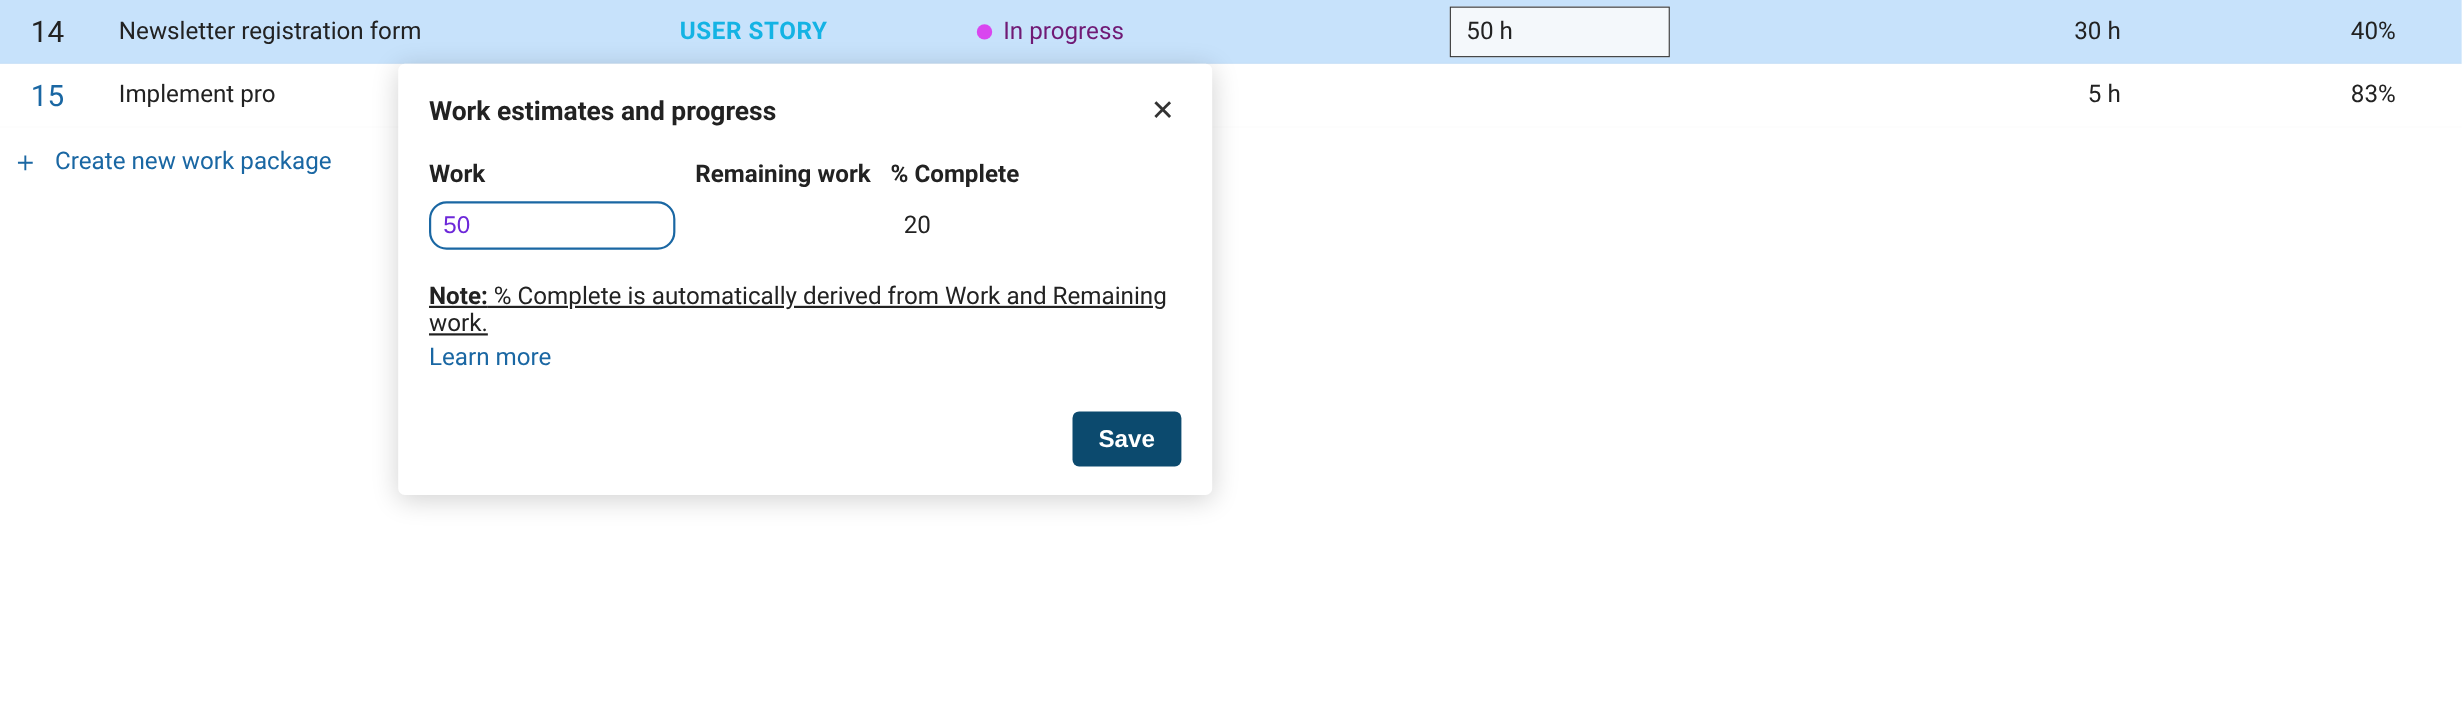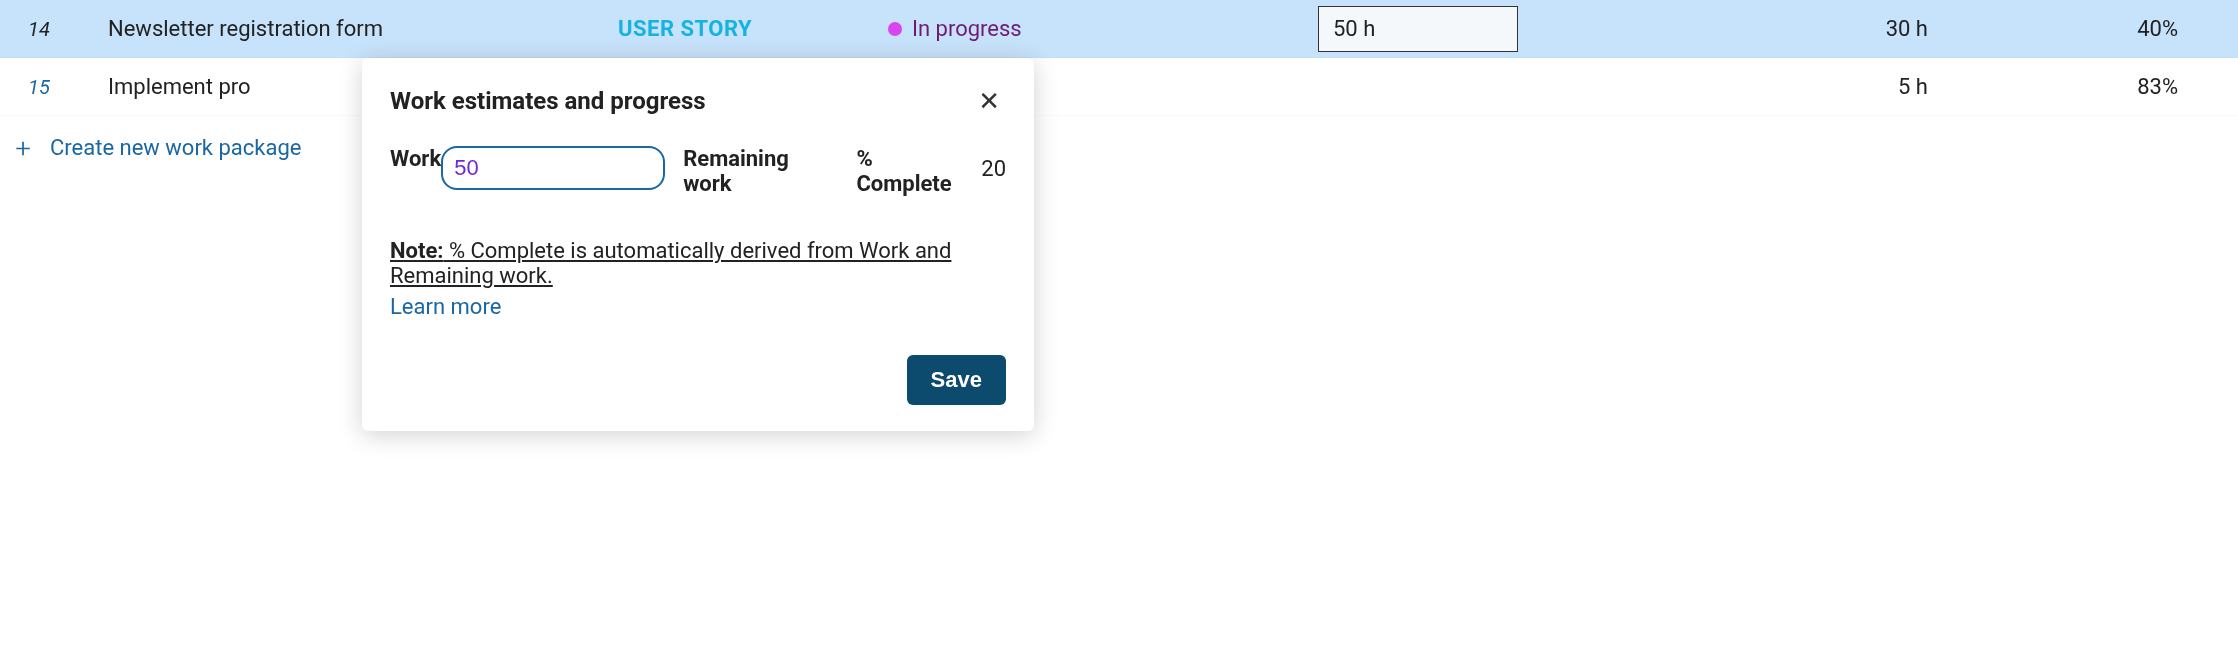--- a/index.html
+++ b/index.html
@@ -20,23 +20,22 @@
       grid-template-columns: 80px 510px 270px 430px 350px 320px auto;
       align-items: center;
       height: 58px;
       padding-left: 28px;
       border-bottom: 1px solid rgba(0,0,0,0.02);
     }
     .row.selected {
       background: #c7e2fb;
     }
     .col-id {
-      font-size: 20px;
+      font-size: 27px;
       color: #1a67a3;
-      font-style: italic;
     }
     .col-id.selected-id { color: #222; }
     .col-subject {
       font-size: 22px;
       color: #222;
       white-space: nowrap;
       overflow: hidden;
     }
     .col-type {
       font-size: 22px;
@@ -90,21 +89,21 @@
     .plus-icon {
       font-size: 26px;
       line-height: 1;
       font-weight: 300;
     }
     
     .modal {
       position: absolute;
       left: 362px;
       top: 58px;
-      width: 672px;
+      width: 740px;
       background: #fff;
       border-radius: 6px;
       box-shadow: 0 4px 24px rgba(0,0,0,0.18);
       padding: 28px 28px 26px 28px;
     }
     .modal-header {
       display: flex;
       justify-content: space-between;
       align-items: center;
       margin-bottom: 30px;
@@ -121,20 +120,21 @@
       padding: 2px 6px;
       line-height: 1;
     }
     .fields {
       display: flex;
       gap: 18px;
       margin-bottom: 30px;
     }
     .field {
       display: flex;
+      flex-direction: column;
     }
     .field-label {
       font-size: 22px;
       font-weight: 700;
       color: #222;
       margin-bottom: 12px;
     }
     .field-input {
       height: 44px;
       border: 1px solid #c8c8c8;

